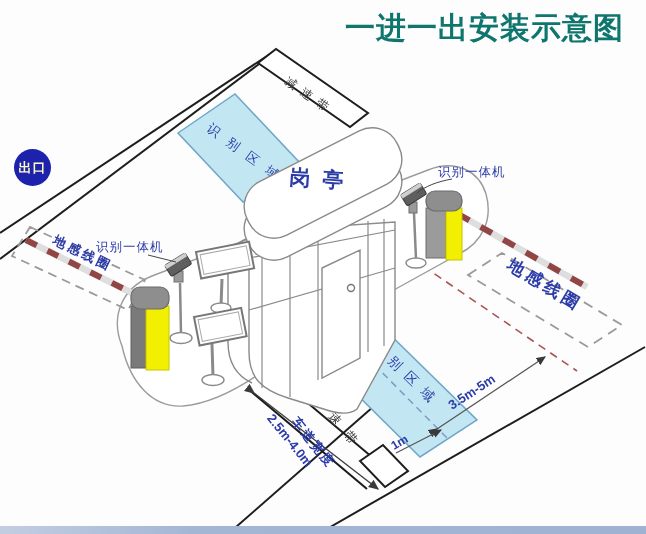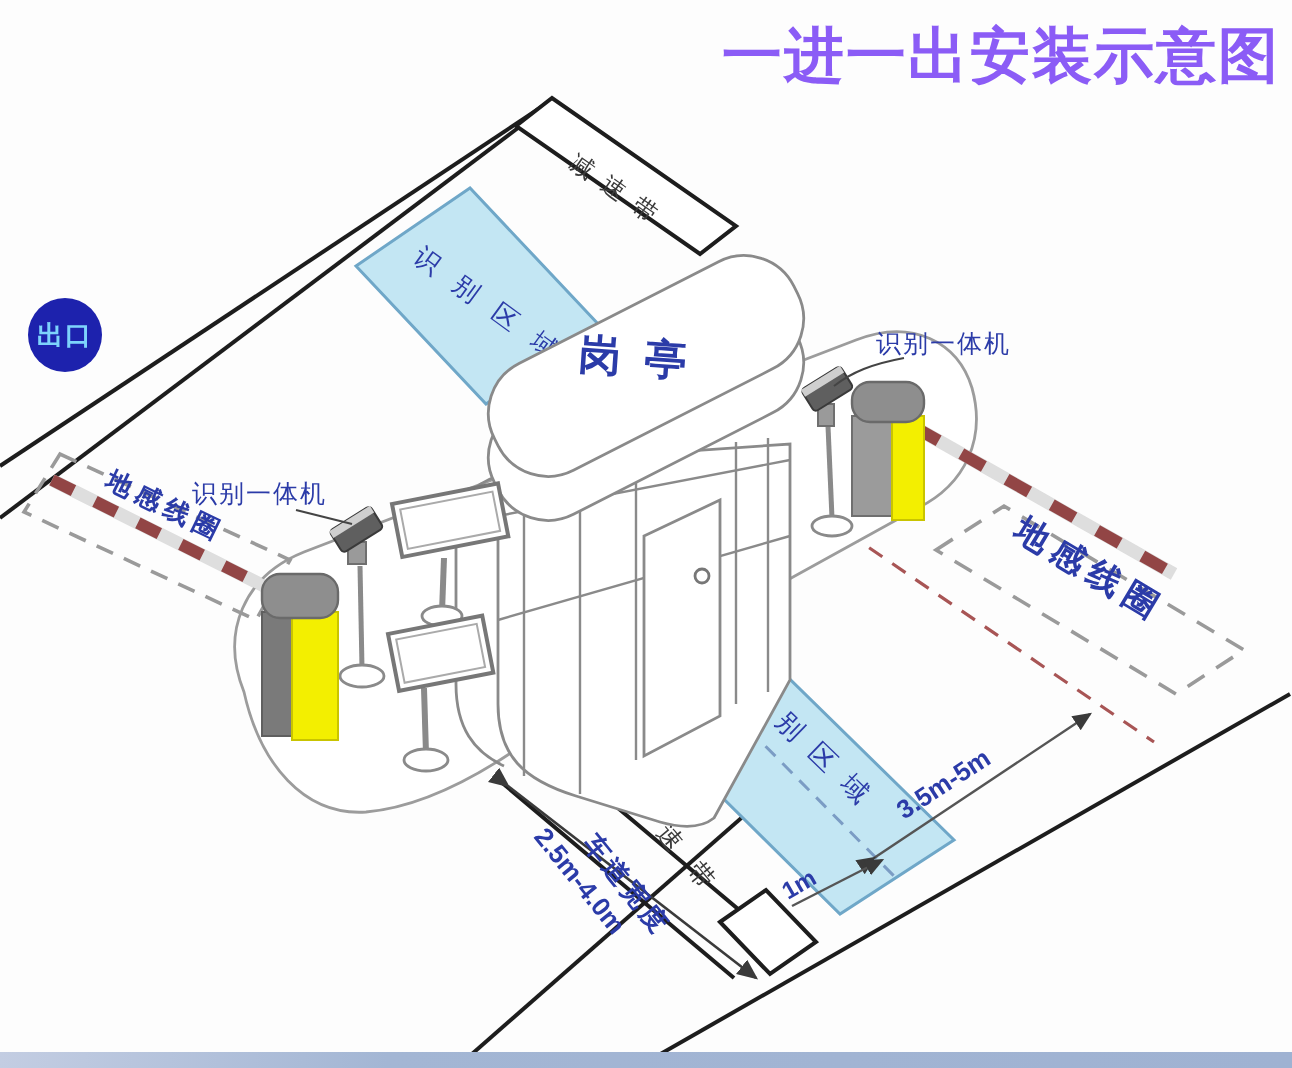--- a/index.html
+++ b/index.html
@@ -5,28 +5,28 @@
   html,body{margin:0;padding:0;background:#e9e9e9;}
   #canvas{
     position:relative;
     width:646px;height:534px;
     background:#fdfdfd;
     overflow:hidden;
     font-family:"Liberation Sans","DejaVu Sans",sans-serif;
   }
   #diagram-svg{position:absolute;left:0;top:0;z-index:1;}
   .title{
-    position:absolute;top:8px;right:6px;z-index:3;
-    font-size:30px;font-weight:bold;color:#8b5cf6;
+    position:absolute;top:8px;right:22px;z-index:3;
+    font-size:30px;font-weight:bold;color:#0f766e;
     letter-spacing:1px;white-space:nowrap;
   }
   .badge{
     position:absolute;z-index:3;
     width:37px;height:37px;border-radius:50%;
-    background:#1d22ad;color:#7dd3fc;
+    background:#1d22ad;color:#fef9c3;
     display:flex;align-items:center;justify-content:center;
     font-size:13px;font-weight:bold;letter-spacing:1px;
   }
   .badge-exit{left:14px;top:149px;}
   .badge-entrance{left:328px;top:491px;width:38px;height:38px;font-size:14px;}
   .bottom-bar{
     position:absolute;left:0;bottom:0;width:646px;height:8px;
     background:linear-gradient(90deg,#c3cde2,#a3b6d4 30%,#9fb2d2);z-index:2;
   }
   svg text{font-family:"Liberation Sans","DejaVu Sans",sans-serif;}

